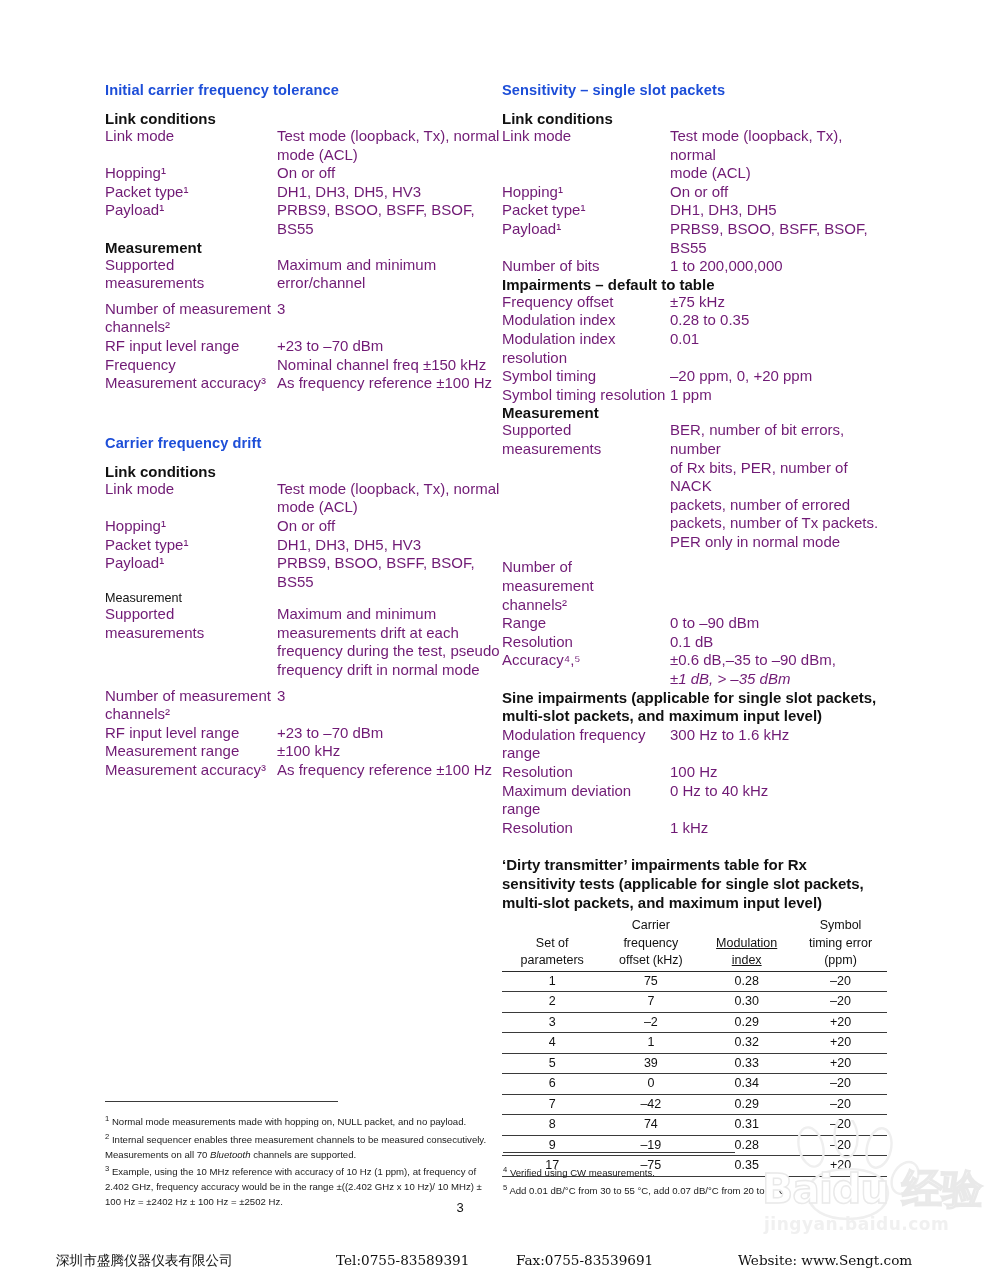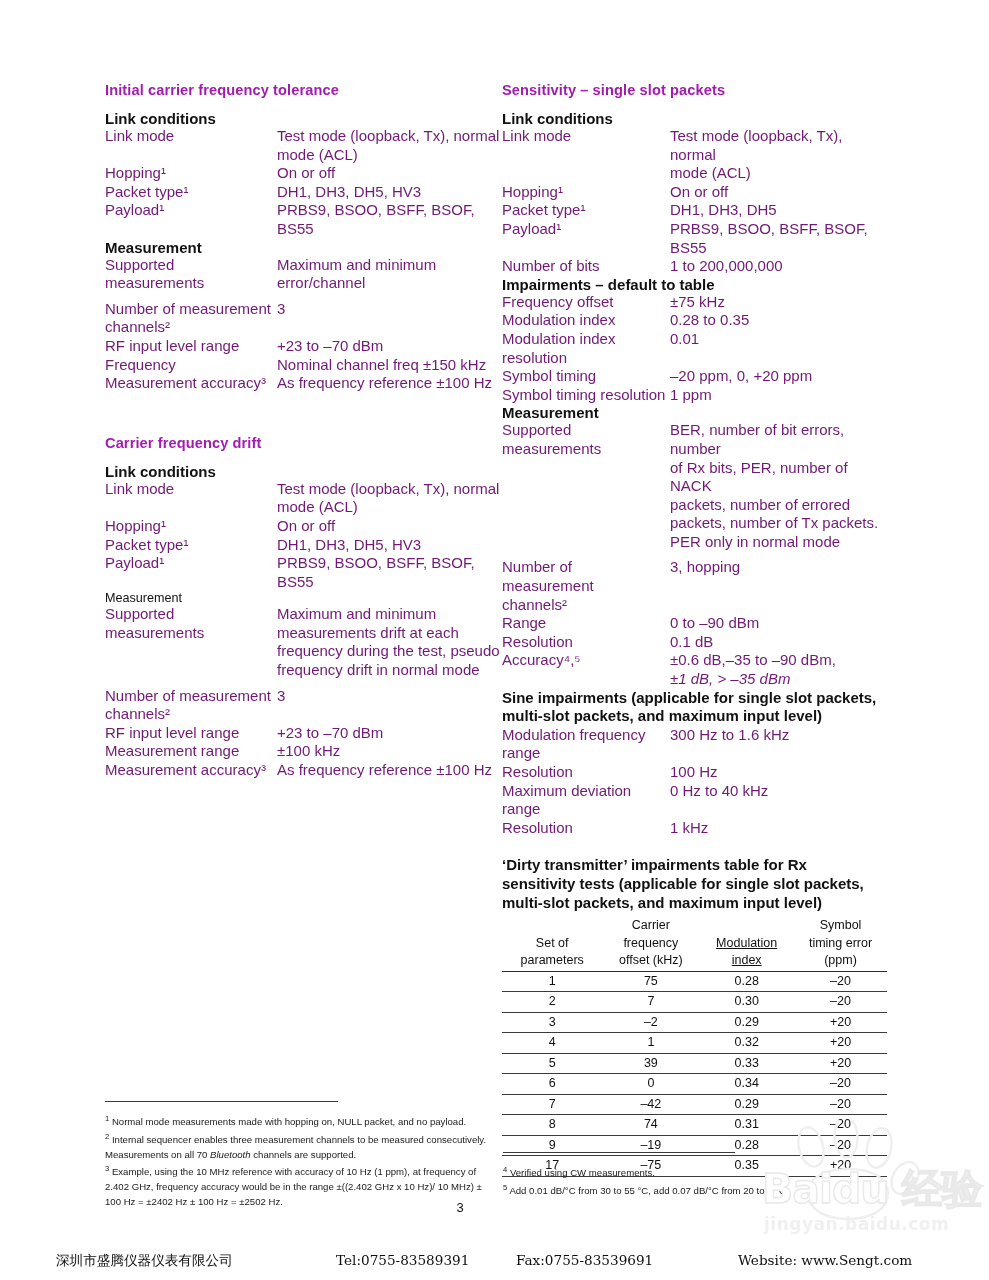--- a/index.html
+++ b/index.html
@@ -65,21 +65,21 @@
     top: 0;
     width: 400px;
   }
   .col-left  { left: 105px; }
   .col-right { left: 502px; }
 
   .section-title {
     font-size: 14.6px;
     font-weight: bold;
     letter-spacing: 0.1px;
-    color: #a21caf;
+    color: #1d4ed8;
   }
   .sub-title {
     font-size: 15px;
     font-weight: bold;
     color: #111;
   }
   .sub-title-plain {
     font-size: 12.6px;
     font-weight: normal;
     color: #111;
@@ -338,21 +338,20 @@
         <div class="val" style="white-space:pre-line;">BER, number of bit errors, number
 of Rx bits, PER, number of NACK
 packets, number of errored
 packets, number of Tx packets.
 PER only in normal mode</div>
       </div>
       <div class="gap-s"></div>
       <div class="spec narrow">
         <div class="lbl" style="white-space:pre-line;">Number of measurement
 channels²</div>
-        <div class="val">3, hopping</div>
       </div>
       <div class="spec narrow">
         <div class="lbl">Range</div>
         <div class="val">0 to –90 dBm</div>
       </div>
       <div class="spec narrow">
         <div class="lbl">Resolution</div>
         <div class="val">0.1 dB</div>
       </div>
 

